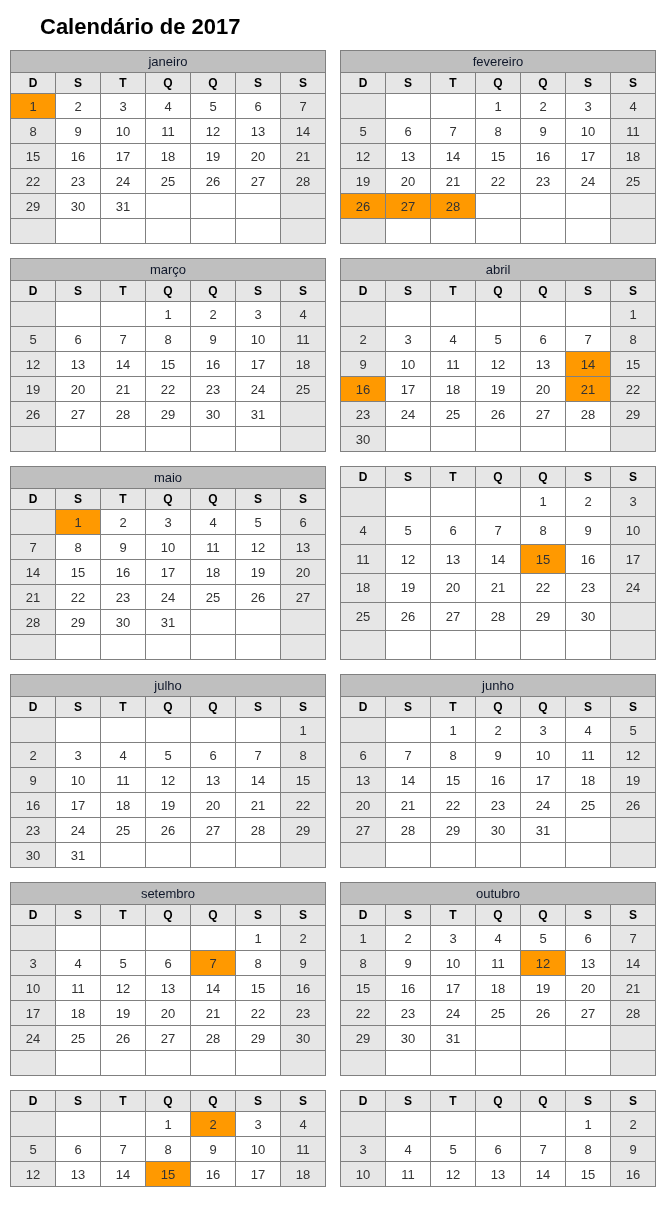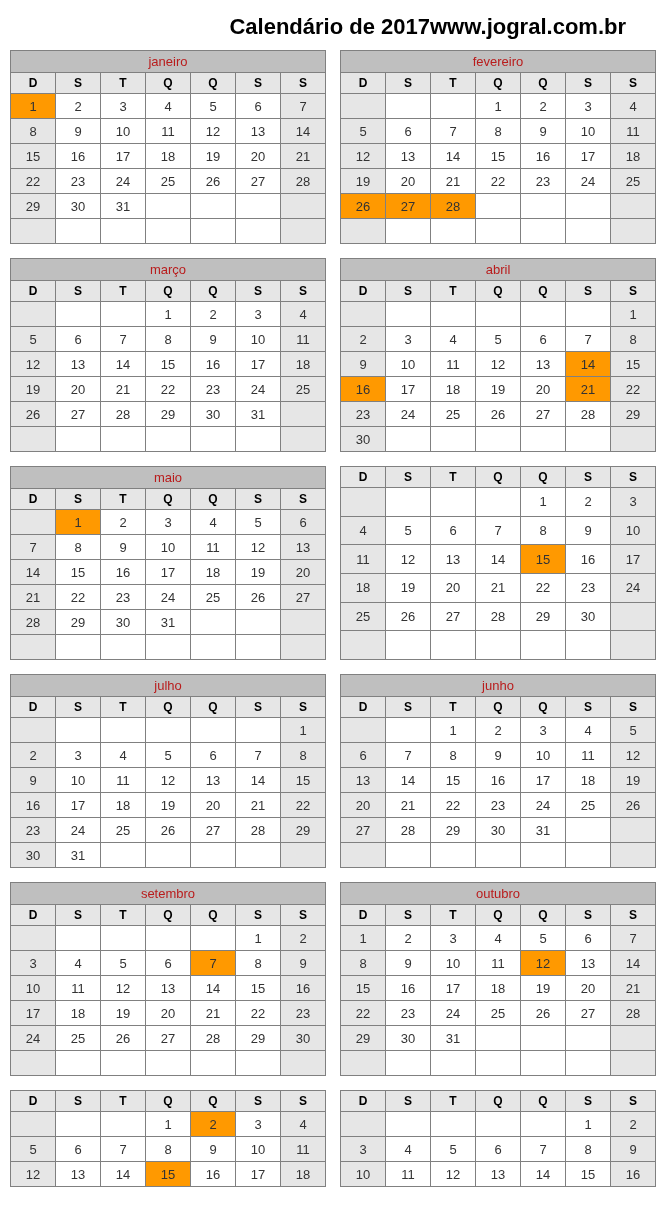--- a/index.html
+++ b/index.html
@@ -5,21 +5,21 @@
   body {
     margin: 0;
     padding: 10px;
     font-family: Arial, sans-serif;
     background: #fff;
     width: 666px;
     box-sizing: border-box;
   }
   .header {
     display: flex;
-    justify-content: flex-end;
+    justify-content: space-between;
     font-weight: bold;
     font-size: 22px;
     padding: 4px 30px 10px 30px;
   }
   .grid {
     display: grid;
     grid-template-columns: 1fr 1fr;
     gap: 14px 14px;
   }
   table.month {
@@ -27,21 +27,21 @@
     width: 100%;
     table-layout: fixed;
     font-size: 13px;
   }
   table.month th.mname {
     background: #bfbfbf;
     border: 1px solid #808080;
     font-weight: normal;
     padding: 3px 0;
     font-size: 13px;
-    color:#b91c1c;
+    color:#0f172a;
   }
   table.month th.dow {
     background: #e6e6e6;
     border: 1px solid #808080;
     font-weight: bold;
     padding: 3px 0;
     font-size: 12px;
     color:#000;
   }
   table.month td {
@@ -56,21 +56,20 @@
   }
   table.month td.hl {
     background: #ff9900;
   }
 </style>
 </head>
 <body>
 
 <div class="header">
   <span>Calendário de 2017</span>
-  <span>www.jogral.com.br</span>
 </div>
 
 <div class="grid" id="calgrid">
     <table class="month">
       <thead>
         <tr>
           <th class="mname" colspan="7">janeiro</th>
         </tr>
         <tr>
           <th class="dow">D</th>

